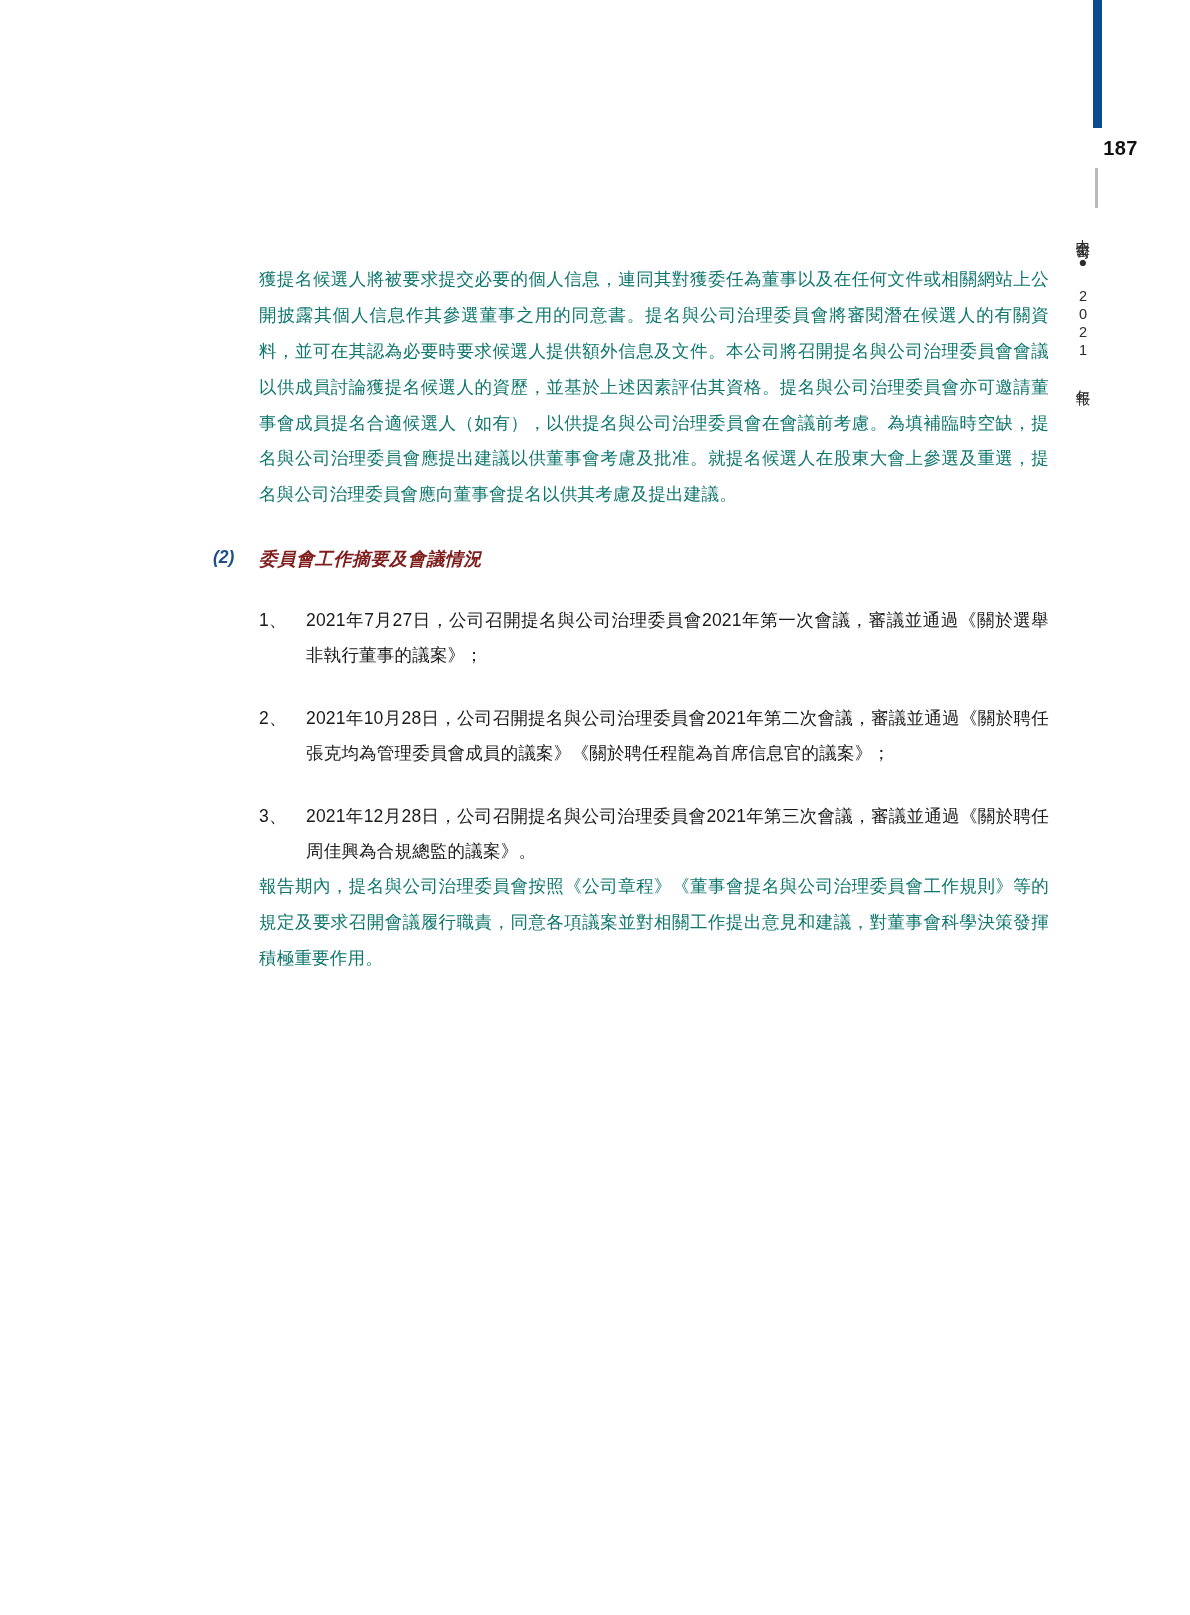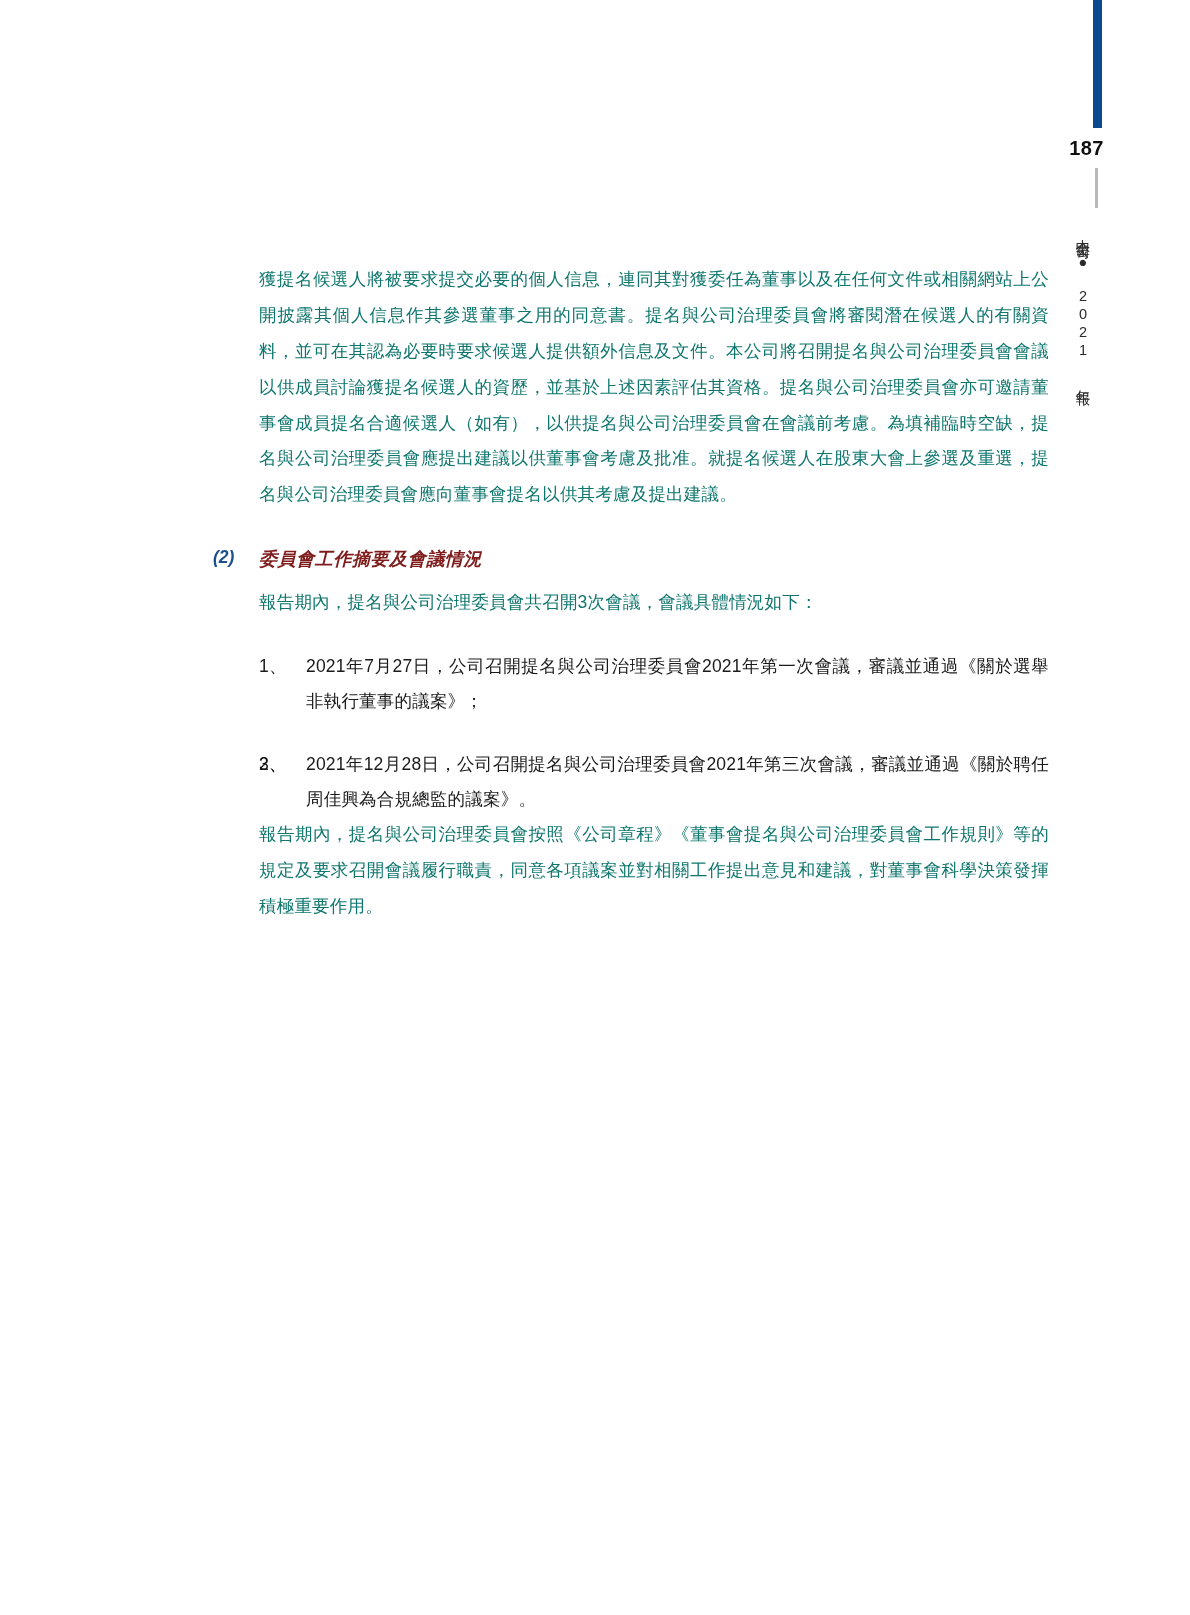--- a/index.html
+++ b/index.html
@@ -22,21 +22,21 @@
     position: absolute;
     top: 0;
     left: 1093px;
     width: 9px;
     height: 128px;
     background: #0b4a8f;
   }
   .page-number {
     position: absolute;
     top: 137px;
-    left: 1044px;
+    left: 1078px;
     width: 60px;
     text-align: right;
     font-size: 20px;
     font-weight: bold;
     letter-spacing: 0.5px;
     color: #111111;
   }
   .page-rule {
     position: absolute;
     top: 168px;
@@ -158,29 +158,29 @@
 
   <div class="body-col">
 
     <p class="para">獲提名候選人將被要求提交必要的個人信息，連同其對獲委任為董事以及在任何文件或相關網站上公開披露其個人信息作其參選董事之用的同意書。提名與公司治理委員會將審閱潛在候選人的有關資料，並可在其認為必要時要求候選人提供額外信息及文件。本公司將召開提名與公司治理委員會會議以供成員討論獲提名候選人的資歷，並基於上述因素評估其資格。提名與公司治理委員會亦可邀請董事會成員提名合適候選人（如有），以供提名與公司治理委員會在會議前考慮。為填補臨時空缺，提名與公司治理委員會應提出建議以供董事會考慮及批准。就提名候選人在股東大會上參選及重選，提名與公司治理委員會應向董事會提名以供其考慮及提出建議。</p>
 
     <div class="section-head">
       <span class="num">(2)</span>
       <span class="title">委員會工作摘要及會議情況</span>
     </div>
 
-    <p class="para intro">報告期內，提名與公司治理委員會共召開3次會議，會議具體情況如下：</p>
 
     <ol class="items">
       <li>
         <span class="marker">1、</span>
         <span>2021年7月27日，公司召開提名與公司治理委員會2021年第一次會議，審議並通過《關於選舉非執行董事的議案》；</span>
       </li>
       <li>
         <span class="marker">2、</span>
+        <span>2021年10月28日，公司召開提名與公司治理委員會2021年第二次會議，審議並通過《關於聘任張克均為管理委員會成員的議案》《關於聘任程龍為首席信息官的議案》；</span>
       </li>
       <li>
         <span class="marker">3、</span>
         <span>2021年12月28日，公司召開提名與公司治理委員會2021年第三次會議，審議並通過《關於聘任周佳興為合規總監的議案》。</span>
       </li>
     </ol>
 
     <p class="para closing">報告期內，提名與公司治理委員會按照《公司章程》《董事會提名與公司治理委員會工作規則》等的規定及要求召開會議履行職責，同意各項議案並對相關工作提出意見和建議，對董事會科學決策發揮積極重要作用。</p>
 
   </div>

